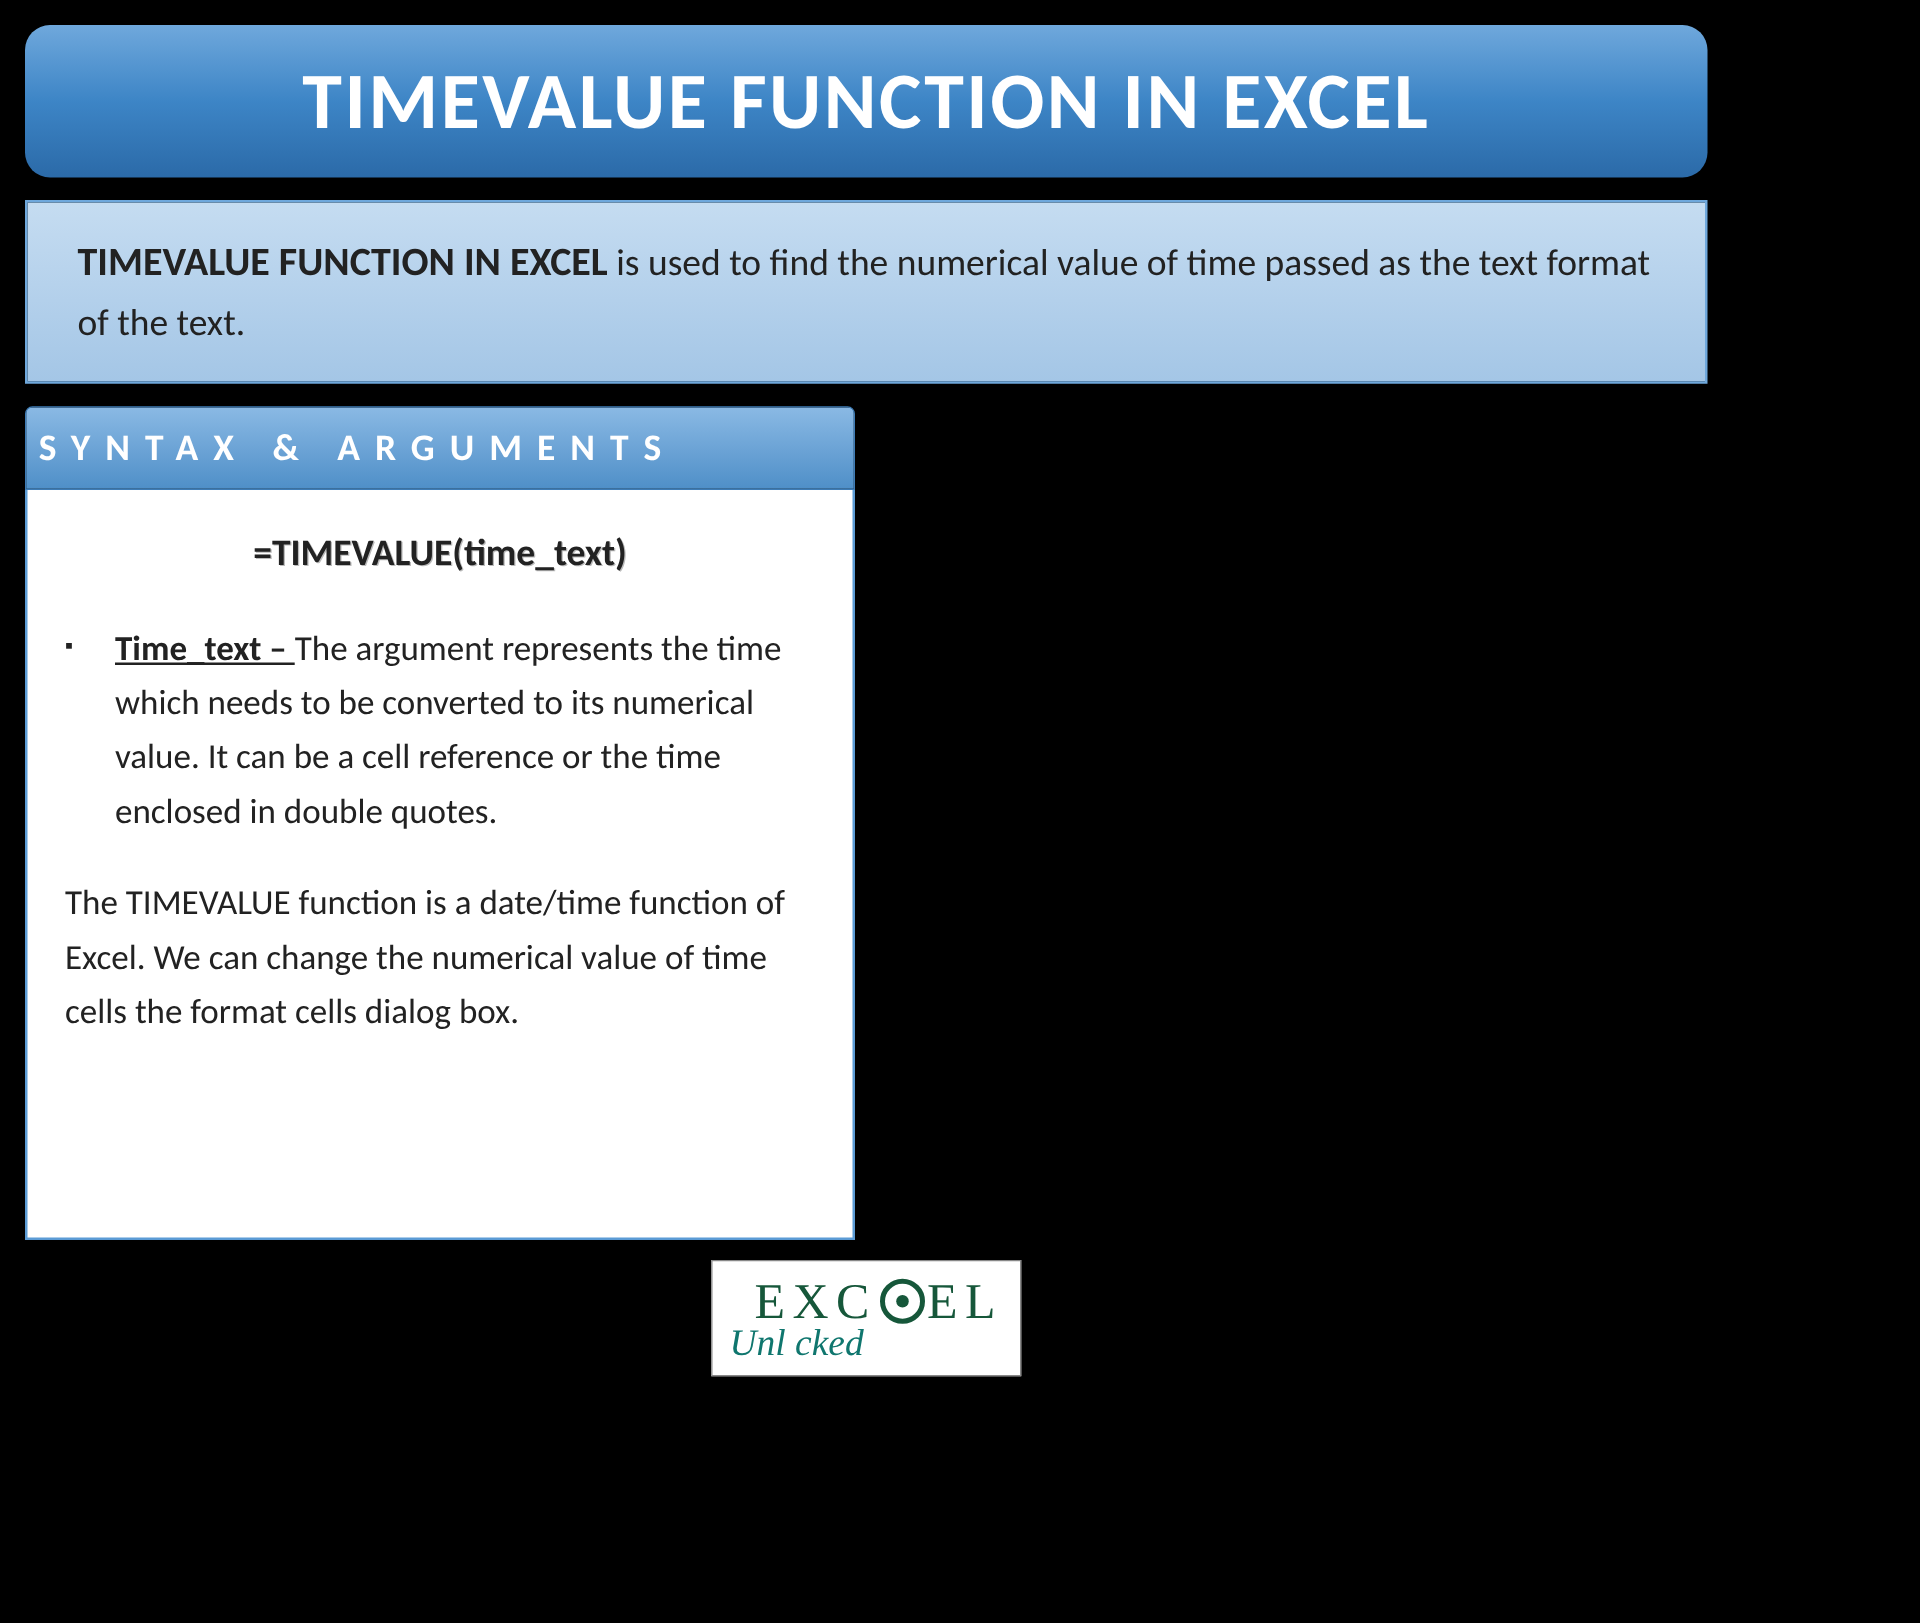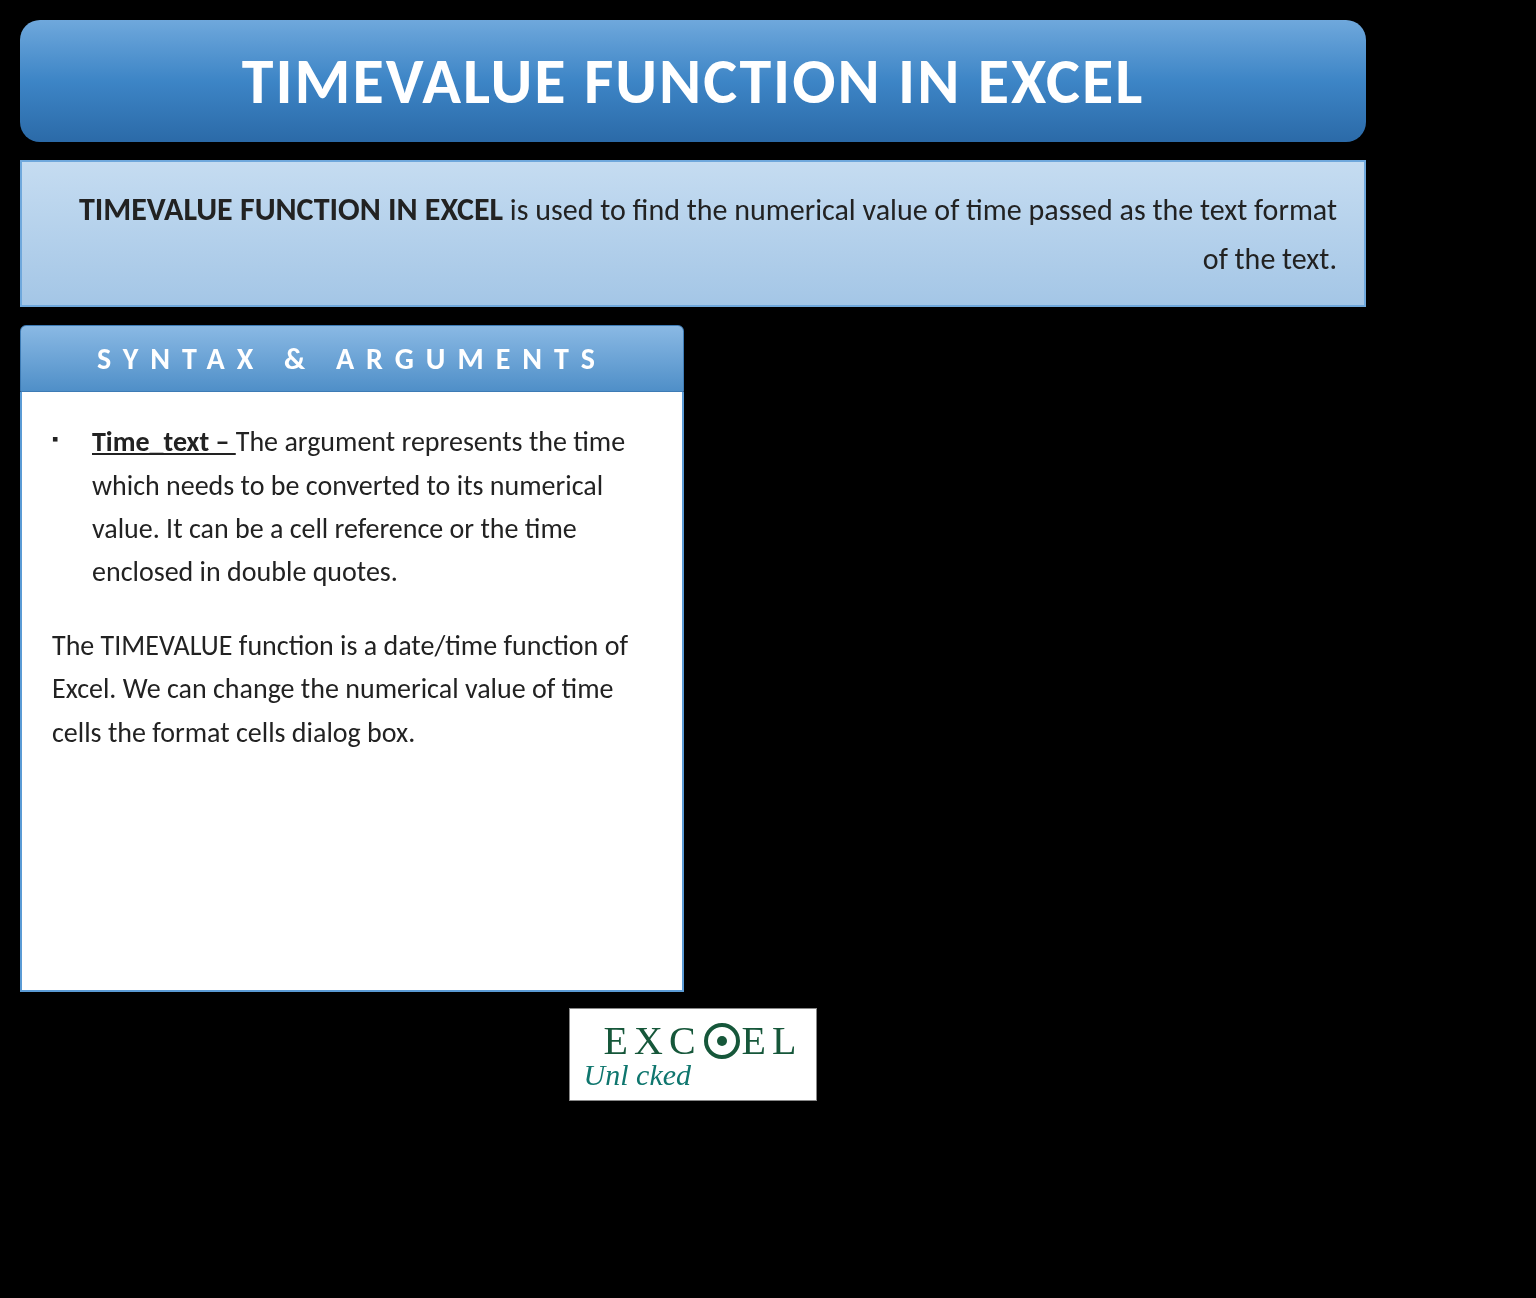--- a/index.html
+++ b/index.html
@@ -17,22 +17,22 @@
     text-align: center;
     color: #fff;
     font-size: 64px;
     font-weight: bold;
     letter-spacing: 2px;
     margin-bottom: 18px;
   }
   .desc-box {
     background: linear-gradient(to bottom, #c5dcf1 0%, #a4c6e6 100%);
     border: 2px solid #6fa8dc;
-    padding: 22px 27px;
-    text-align: right;
+    padding: 22px 40px;
+    text-align: left;
     color: #222;
     font-size: 30px;
     line-height: 1.6;
     margin-bottom: 18px;
   }
   .desc-box strong { font-weight: bold; font-size: 32px; }
   .columns {
     display: flex;
     gap: 18px;
   }
@@ -42,21 +42,21 @@
     flex-direction: column;
   }
   .col-header {
     background: linear-gradient(to bottom, #8ab9e4 0%, #4f8fc8 100%);
     border: 1px solid #3d7bb5;
     border-radius: 6px 6px 0 0;
     color: #fff;
     font-size: 30px;
     font-weight: bold;
     letter-spacing: 12px;
-    text-align: center;
+    text-align: left;
     padding: 14px 10px;
   }
   .col-body {
     background: #fff;
     border: 2px solid #5b9bd5;
     border-top: none;
     padding: 28px 30px 30px 30px;
     color: #222;
     font-size: 28px;
     line-height: 1.55;
@@ -154,20 +154,21 @@
 
 <div class="desc-box">
   <strong>TIMEVALUE FUNCTION IN EXCEL</strong><span> is used to find the numerical value of time passed as the text format of the text.</span>
 </div>
 
 <div class="columns">
 
   <div class="col">
     <div class="col-header">SYNTAX &amp; ARGUMENTS</div>
     <div class="col-body">
+      <div class="formula-line">=TIMEVALUE(time_text)</div>
       <div class="bullet-row">
         <div class="bullet-mark">▪</div>
         <div>
           <span class="arg-name">Time_text – </span><span>The argument represents the time which needs to be converted to its numerical value. It can be a cell reference or the time enclosed in double quotes.</span>
         </div>
       </div>
       <div>The TIMEVALUE function is a date/time function of Excel. We can change the numerical value of time cells the format cells dialog box.</div>
     </div>
   </div>
 

